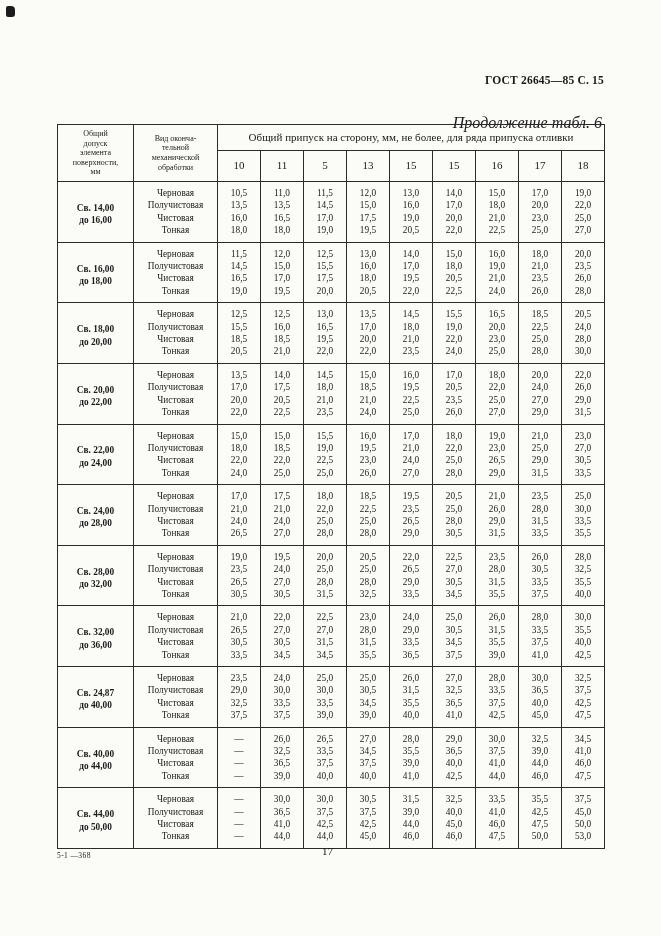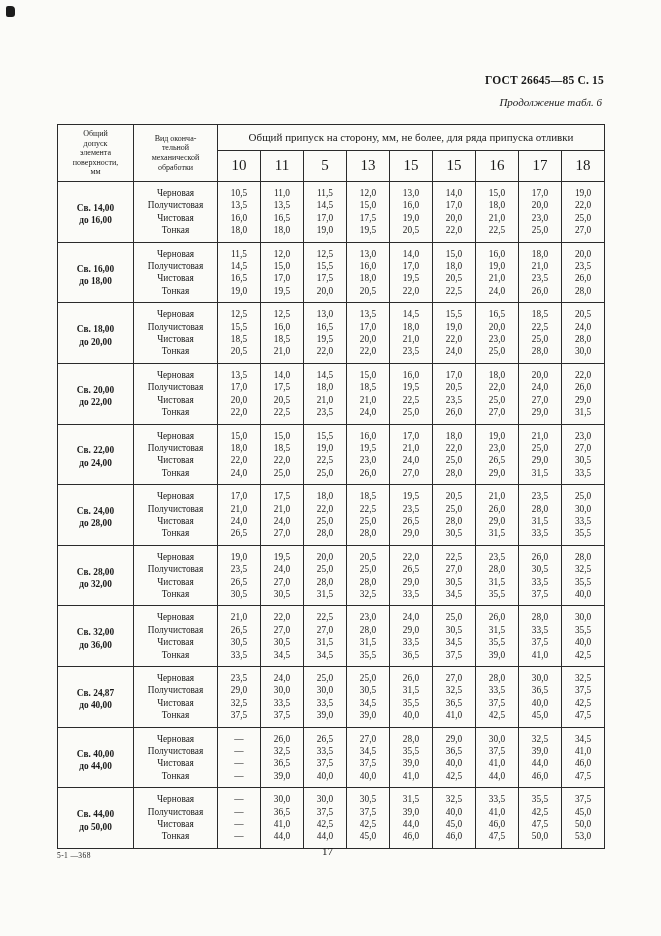--- a/index.html
+++ b/index.html
@@ -19,37 +19,37 @@
   .scan-artifact {
     position: absolute; left: 6px; top: 6px;
     width: 9px; height: 11px; background: #1c1c1c;
     border-radius: 2px 4px 3px 2px;
   }
   .gost-header {
     position: absolute; top: 62px; right: 57px;
     font-weight: bold; font-size: 11.5px; letter-spacing: .2px; margin-top: 12px;
   }
   .continuation {
-    position: absolute; top: 96px; right: 59px;
-    font-style: italic; font-size: 11px; margin-left: 14px;
+    position: absolute; top: 114px; right: 59px;
+    font-style: italic; font-size: 16px; margin-left: 14px;
   }
   table.allowance {
     position: absolute; left: 57px; top: 124px;
     width: 547px; border-collapse: collapse; table-layout: fixed;
   }
   table.allowance th {
     border: 1px solid #2b2b2b;
     font-weight: normal;
     font-size: 8px; line-height: 9.6px;
     text-align: center; vertical-align: middle;
     padding: 2px 1px;
     white-space: pre-line;
   }
   table.allowance th.span-head { font-size: 11px; height: 26px; }
-  table.allowance th.series-cell { font-size: 15px; height: 31px; white-space: nowrap; }
+  table.allowance th.series-cell { font-size: 11px; height: 31px; white-space: nowrap; }
   table.allowance td {
     font-size: 9.3px; line-height: 12.4px;
     text-align: center; vertical-align: middle;
     padding: 0 1px;
     border-left: 1px solid #2b2b2b;
     border-right: 1px solid #2b2b2b;
   }
   tr.group-first td { padding-top: 5px; }
   tr.group-last td { padding-bottom: 5px; border-bottom: 1px solid #2b2b2b; }
   td.range-cell { white-space: pre-line; border-bottom: 1px solid #2b2b2b; font-weight: bold; }

